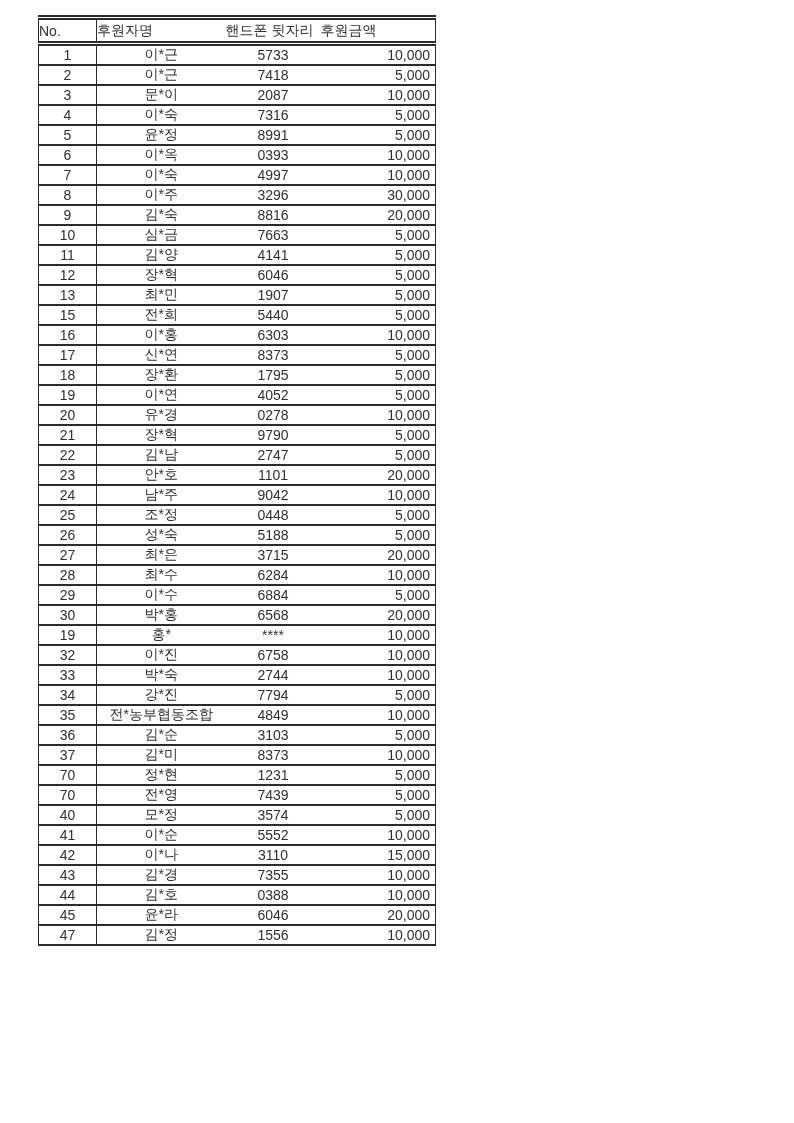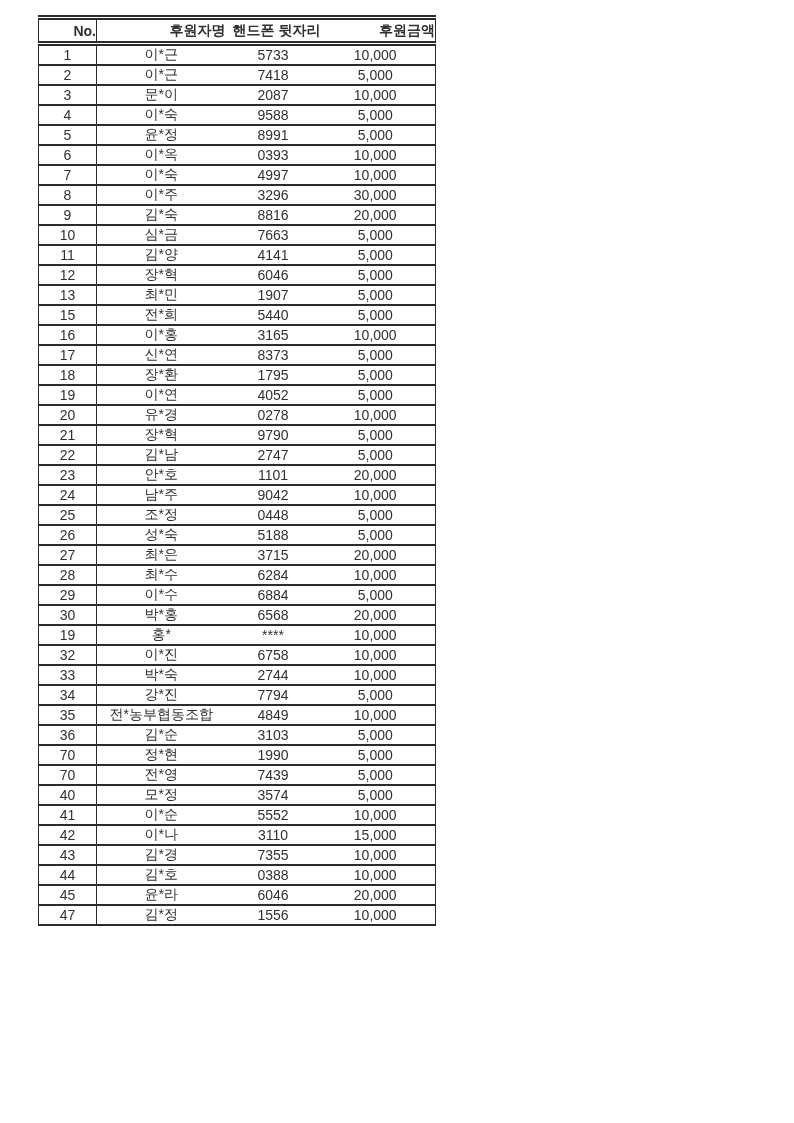--- a/index.html
+++ b/index.html
@@ -25,25 +25,25 @@
     width: 397px;
     font-size: 14px;
     color: #303030;
   }
   table.donor-table col.c-no     { width: 58px; }
   table.donor-table col.c-name   { width: 129px; }
   table.donor-table col.c-phone  { width: 95px; }
   table.donor-table col.c-amount { width: 115px; }
 
   table.donor-table th {
-    font-weight: bold;
+    font-weight: normal;
     height: 21px;
     border-top: 5px double #2b2b2b;
     border-bottom: 5px double #2b2b2b;
-    text-align: right;
+    text-align: left;
     padding: 0;
     white-space: nowrap;
     overflow: hidden;
   }
   table.donor-table td {
     height: 18px;
     border-bottom: 2px solid #2b2b2b;
     padding: 0;
     white-space: nowrap;
     overflow: hidden;
@@ -52,21 +52,21 @@
   table.donor-table th:first-child,
   table.donor-table td:first-child {
     border-left: 1px solid #2b2b2b;
     border-right: 1px solid #2b2b2b; 
   }
   table.donor-table th:last-child,
   table.donor-table td:last-child {
     border-right: 1px solid #2b2b2b;
   }
   .al-center { text-align: center; }
-  .al-right  { text-align: center; padding-right: 5px !important; }
+  .al-right  { text-align: right; padding-right: 5px !important; }
 </style>
 </head>
 <body>
 
 <div class="sheet">
   <table class="donor-table">
     <colgroup>
       <col class="c-no">
       <col class="c-name">
       <col class="c-phone">
@@ -95,21 +95,21 @@
         </tr>
         <tr>
           <td class="al-center">3</td>
           <td class="al-center">문*이</td>
           <td class="al-center">2087</td>
           <td class="al-right">10,000</td>
         </tr>
         <tr>
           <td class="al-center">4</td>
           <td class="al-center">이*숙</td>
-          <td class="al-center">9588</td>
+          <td class="al-center">7316</td>
           <td class="al-right">5,000</td>
         </tr>
         <tr>
           <td class="al-center">5</td>
           <td class="al-center">윤*정</td>
           <td class="al-center">8991</td>
           <td class="al-right">5,000</td>
         </tr>
         <tr>
           <td class="al-center">6</td>
@@ -161,21 +161,21 @@
         </tr>
         <tr>
           <td class="al-center">15</td>
           <td class="al-center">전*희</td>
           <td class="al-center">5440</td>
           <td class="al-right">5,000</td>
         </tr>
         <tr>
           <td class="al-center">16</td>
           <td class="al-center">이*홍</td>
-          <td class="al-center">3165</td>
+          <td class="al-center">6303</td>
           <td class="al-right">10,000</td>
         </tr>
         <tr>
           <td class="al-center">17</td>
           <td class="al-center">신*연</td>
           <td class="al-center">8373</td>
           <td class="al-right">5,000</td>
         </tr>
         <tr>
           <td class="al-center">18</td>
@@ -285,23 +285,29 @@
           <td class="al-center">4849</td>
           <td class="al-right">10,000</td>
         </tr>
         <tr>
           <td class="al-center">36</td>
           <td class="al-center">김*순</td>
           <td class="al-center">3103</td>
           <td class="al-right">5,000</td>
         </tr>
         <tr>
+          <td class="al-center">37</td>
+          <td class="al-center">김*미</td>
+          <td class="al-center">8373</td>
+          <td class="al-right">10,000</td>
+        </tr>
+        <tr>
           <td class="al-center">70</td>
           <td class="al-center">정*현</td>
-          <td class="al-center">1990</td>
+          <td class="al-center">1231</td>
           <td class="al-right">5,000</td>
         </tr>
         <tr>
           <td class="al-center">70</td>
           <td class="al-center">전*영</td>
           <td class="al-center">7439</td>
           <td class="al-right">5,000</td>
         </tr>
         <tr>
           <td class="al-center">40</td>

